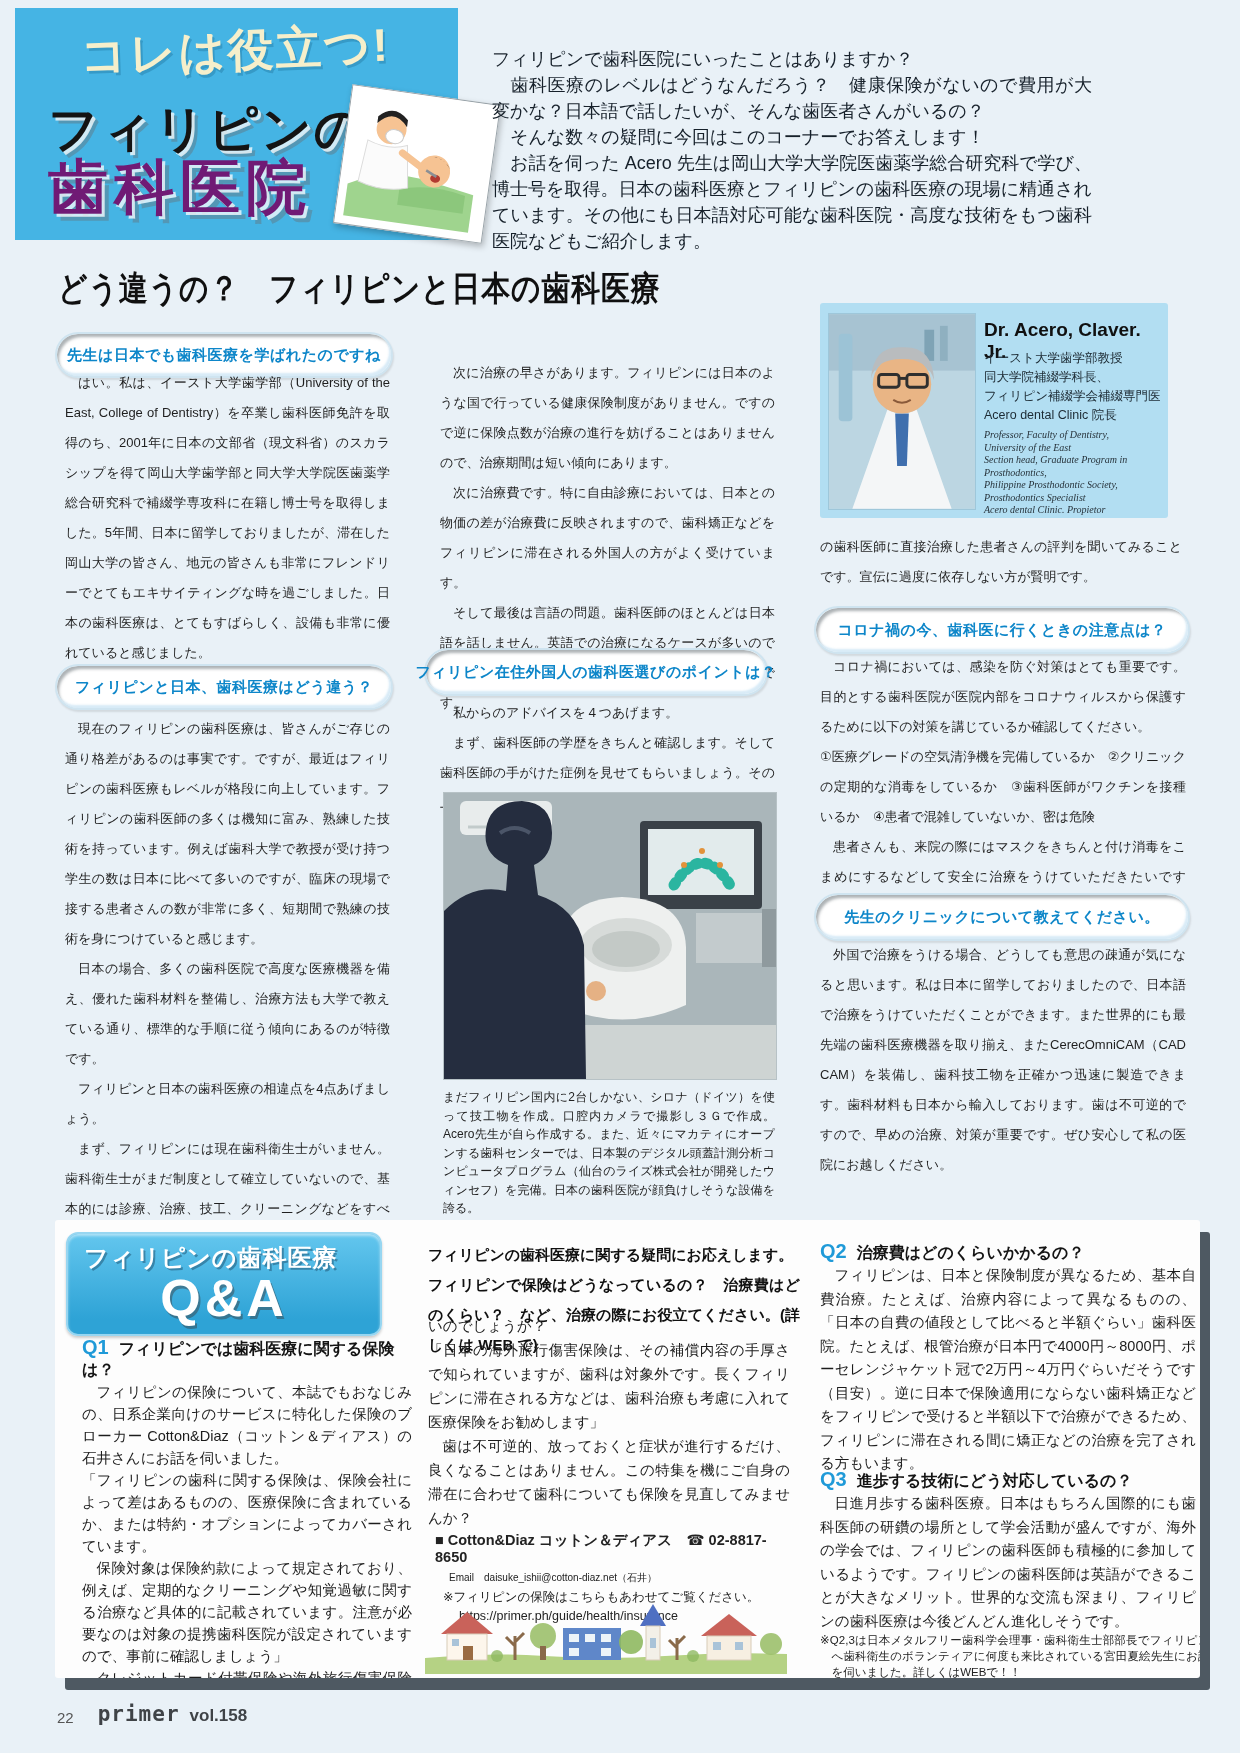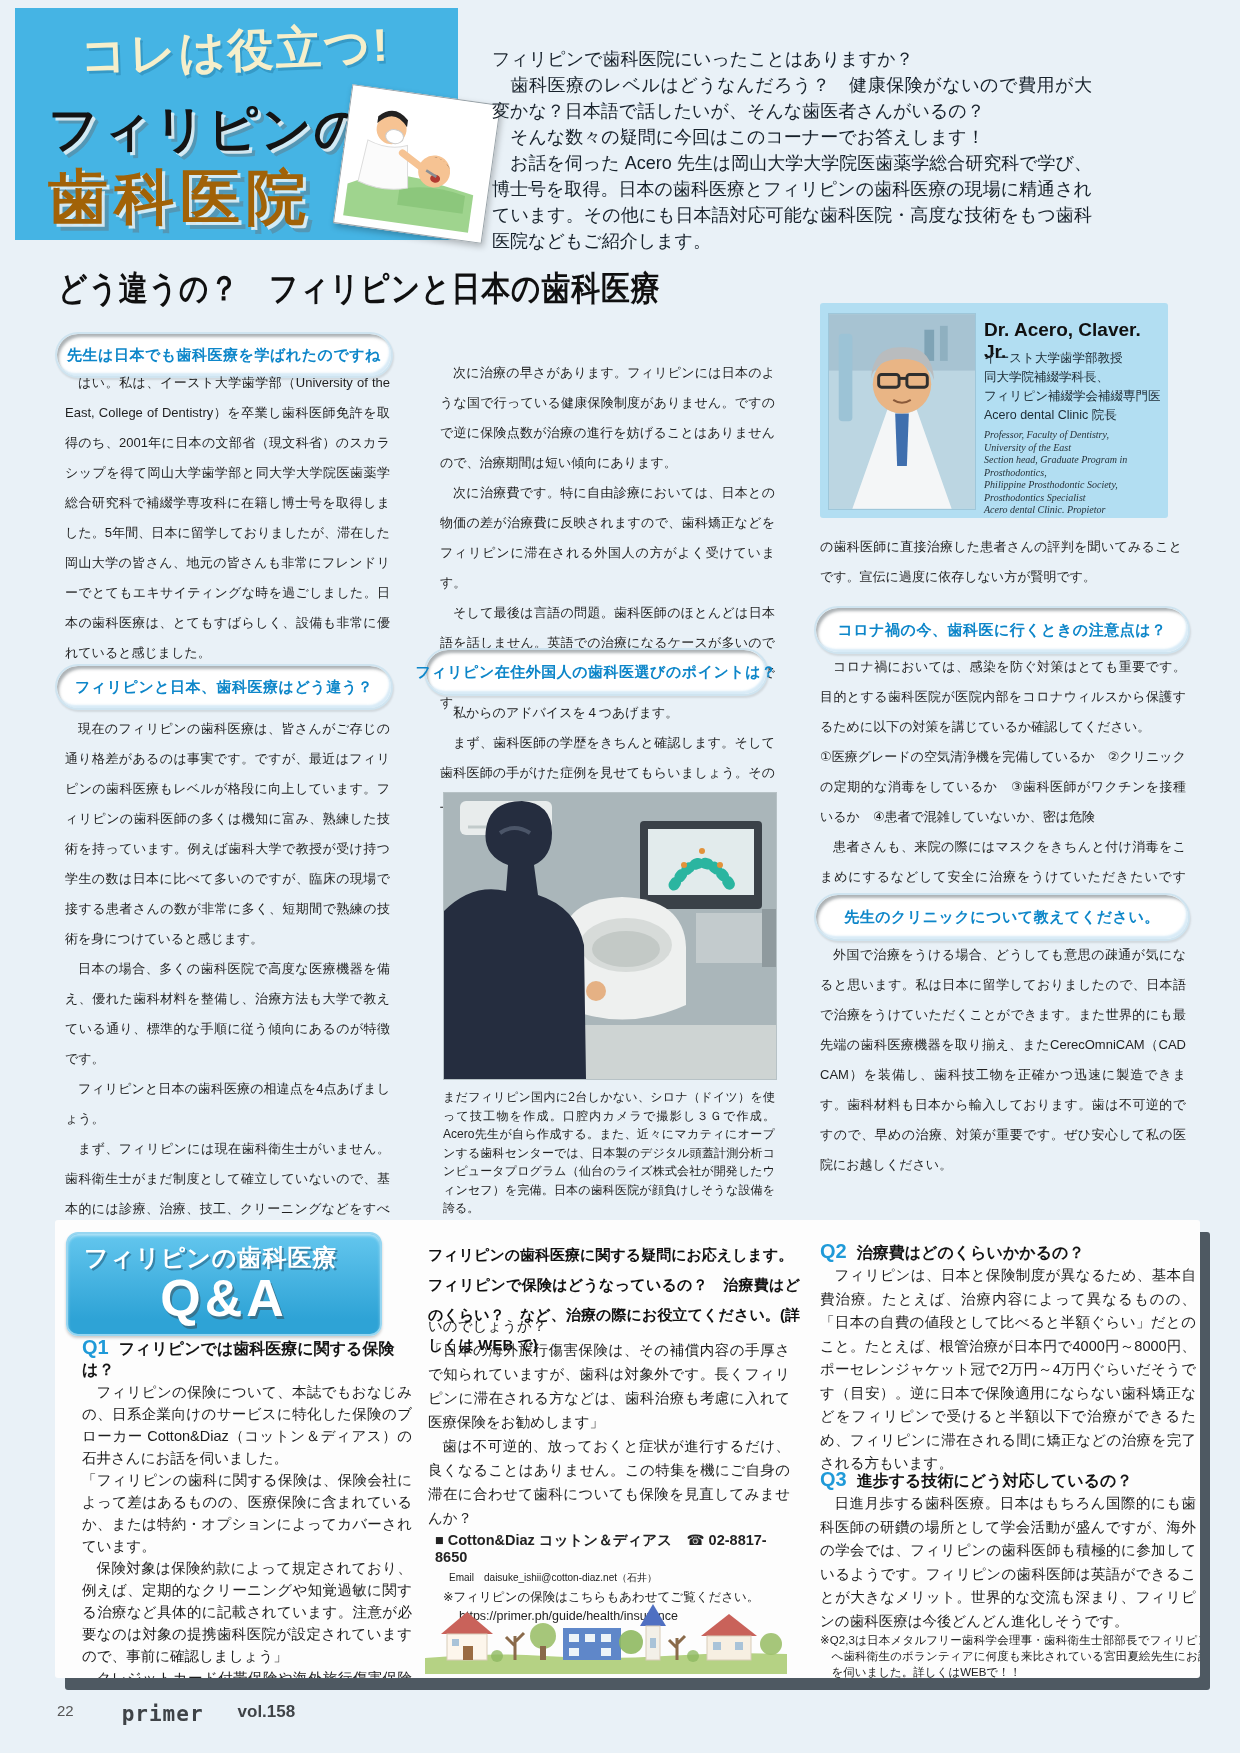--- a/index.html
+++ b/index.html
@@ -7,21 +7,21 @@
         font-family:"Liberation Sans","DejaVu Sans",sans-serif;color:#1f1f1f;}
   .abs{position:absolute;}
 
   
   .hdr-bg{left:15px;top:8px;width:443px;height:232px;background:#45b4e4;}
   .hdr-catch{left:30px;top:20px;width:410px;text-align:center;font-size:46px;font-weight:900;
              color:#f6efcb;letter-spacing:2px;transform:rotate(-2deg);
              text-shadow:2px 3px 0 rgba(25,105,145,.35);}
   .hdr-t1{left:48px;top:96px;font-size:50px;font-weight:900;color:#141414;letter-spacing:2px;
           text-shadow:3px 3px 0 rgba(255,255,255,.75),6px 6px 0 rgba(100,115,125,.45);}
-  .hdr-t2{left:48px;top:158px;font-size:60px;font-weight:900;color:#a16207;letter-spacing:6px;
+  .hdr-t2{left:48px;top:148px;font-size:60px;font-weight:900;color:#701a75;letter-spacing:6px;
           text-shadow:3px 3px 0 rgba(255,255,255,.75),7px 7px 0 rgba(100,115,125,.45);}
   .hdr-card{left:342px;top:94px;width:148px;height:138px;background:#fff;border:1px solid #9aa4aa;
             transform:rotate(8deg);box-shadow:2px 3px 6px rgba(0,0,0,.25);overflow:hidden;}
   .hdr-intro{left:492px;top:46px;width:600px;font-size:18px;line-height:26px;color:#16202a;font-weight:500;}
   .hdr-intro p{margin:0;text-align:justify;}
 
   
   .main-title{left:58px;top:266px;font-size:34px;font-weight:900;color:#101010;white-space:nowrap;
               transform:scaleX(.85);transform-origin:left top;letter-spacing:1px;}
 
@@ -68,21 +68,21 @@
   .qa-text p.ind{text-indent:1em;}
   .qa-mid{font-size:14.5px;line-height:24px;}
   .contact{font-size:14.5px;line-height:17px;color:#222;}
   .contact .c1{font-weight:bold;}
   .contact .c2{font-size:10px;padding-left:14px;margin-top:3px;}
   .contact .c3{font-size:12.5px;padding-left:8px;margin-top:3px;}
   .contact .c4{font-size:12.5px;padding-left:24px;margin-top:2px;}
   .qa-note{font-size:11.5px;line-height:16px;color:#222;padding-left:1em;text-indent:-1em;text-align:justify;}
 
   
-  .footer{left:57px;top:1702px;display:flex;align-items:flex-start;color:#4a4e52;gap:24px;}
+  .footer{left:57px;top:1702px;display:flex;align-items:flex-end;color:#4a4e52;}
   .footer .pg{font-size:15px;color:#555;margin-right:24px;}
   .footer .logo{font-family:"DejaVu Sans Mono","Liberation Mono",monospace;font-weight:bold;
                 font-size:21px;letter-spacing:1px;color:#3f4347;margin-right:10px;}
   .footer .vol{font-size:17px;font-weight:bold;color:#3f4347;}
 </style>
 </head>
 <body>
 
 <div class="page">
 
@@ -294,21 +294,21 @@
         <circle cx="72" cy="58" r="6" fill="#8fb961" opacity=".8"></circle>
         <circle cx="268" cy="58" r="6" fill="#8fb961" opacity=".8"></circle>
       </svg>
     </div>
 
     <div class="abs qa-item" style="left:765px;top:20px;width:376px;">
       <div>
         <span class="qlabel">Q2</span><span class="qtitle">治療費はどのくらいかかるの？</span>
       </div>
       <div class="qa-text" style="line-height:23.5px;">
-        <p class="ind">フィリピンは、日本と保険制度が異なるため、基本自費治療。たとえば、治療内容によって異なるものの、「日本の自費の値段として比べると半額ぐらい」だとのこと。たとえば、根管治療が日本円で4000円～8000円、ポーセレンジャケット冠で2万円～4万円ぐらいだそうです（目安）。逆に日本で保険適用にならない歯科矯正などをフィリピンで受けると半額以下で治療ができるため、フィリピンに滞在される間に矯正などの治療を完了される方もいます。</p>
+        <p class="ind">フィリピンは、日本と保険制度が異なるため、基本自費治療。たとえば、治療内容によって異なるものの、「日本の自費の値段として比べると半額ぐらい」歯科医院。たとえば、根管治療が日本円で4000円～8000円、ポーセレンジャケット冠で2万円～4万円ぐらいだそうです（目安）。逆に日本で保険適用にならない歯科矯正などをフィリピンで受けると半額以下で治療ができるため、フィリピンに滞在される間に矯正などの治療を完了される方もいます。</p>
       </div>
     </div>
 
     <div class="abs qa-item" style="left:765px;top:248px;width:376px;">
       <div>
         <span class="qlabel">Q3</span><span class="qtitle">進歩する技術にどう対応しているの？</span>
       </div>
       <div class="qa-text" style="line-height:23.5px;">
         <p class="ind">日進月歩する歯科医療。日本はもちろん国際的にも歯科医師の研鑽の場所として学会活動が盛んですが、海外の学会では、フィリピンの歯科医師も積極的に参加しているようです。フィリピンの歯科医師は英語ができることが大きなメリット。世界的な交流も深まり、フィリピンの歯科医療は今後どんどん進化しそうです。</p>
       </div>

